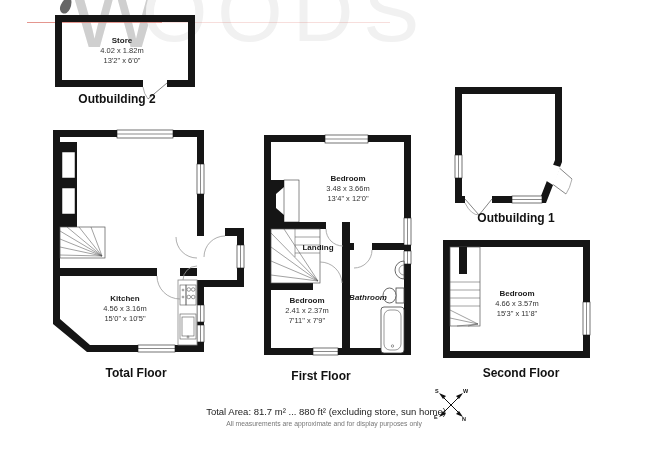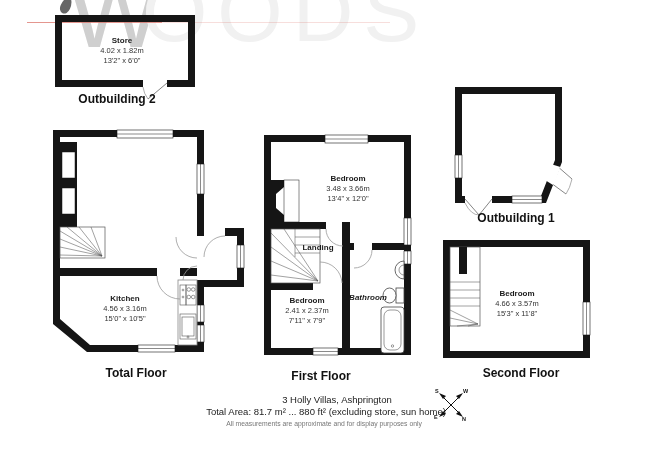--- a/index.html
+++ b/index.html
@@ -252,21 +252,20 @@
       <line class="stairline" x1="43" y1="88" x2="33" y2="90"></line>
     </g>
   </svg>
   <div class="room-label" style="left:517px;top:289px;">
     <div class="rname">Bedroom</div>
     <div class="rdim">4.66 x 3.57m</div>
     <div class="rdim">15'3" x 11'8"</div>
   </div>
   <div class="plan-caption" style="left:521px;top:366px;">Second Floor</div>
 
-  <div class="footer-line addr" style="left:337px;top:394px;">3 Holly Villas, Ashprington</div>
   <div class="footer-line area" style="left:326px;top:406px;">Total Area: 81.7 m² ... 880 ft² (excluding store, sun home)</div>
   <div class="footer-line disc" style="left:324px;top:420px;">All measurements are approximate and for display purposes only</div>
 
   <svg width="34" height="36" viewBox="0 0 34 36" style="left:434px;top:386px;">
     <line x1="8" y1="10" x2="26" y2="28" stroke="#111" stroke-width="1"></line>
     <line x1="26" y1="10" x2="8" y2="28" stroke="#111" stroke-width="1"></line>
     <polygon fill="#111" points="5,7 12,10 9,13"></polygon>
     <polygon fill="#111" points="29,7 25,13 22,10"></polygon>
     <polygon fill="#111" points="5,31 9,25 12,28"></polygon>
     <polygon fill="#111" points="29,31 22,28 25,25"></polygon>

